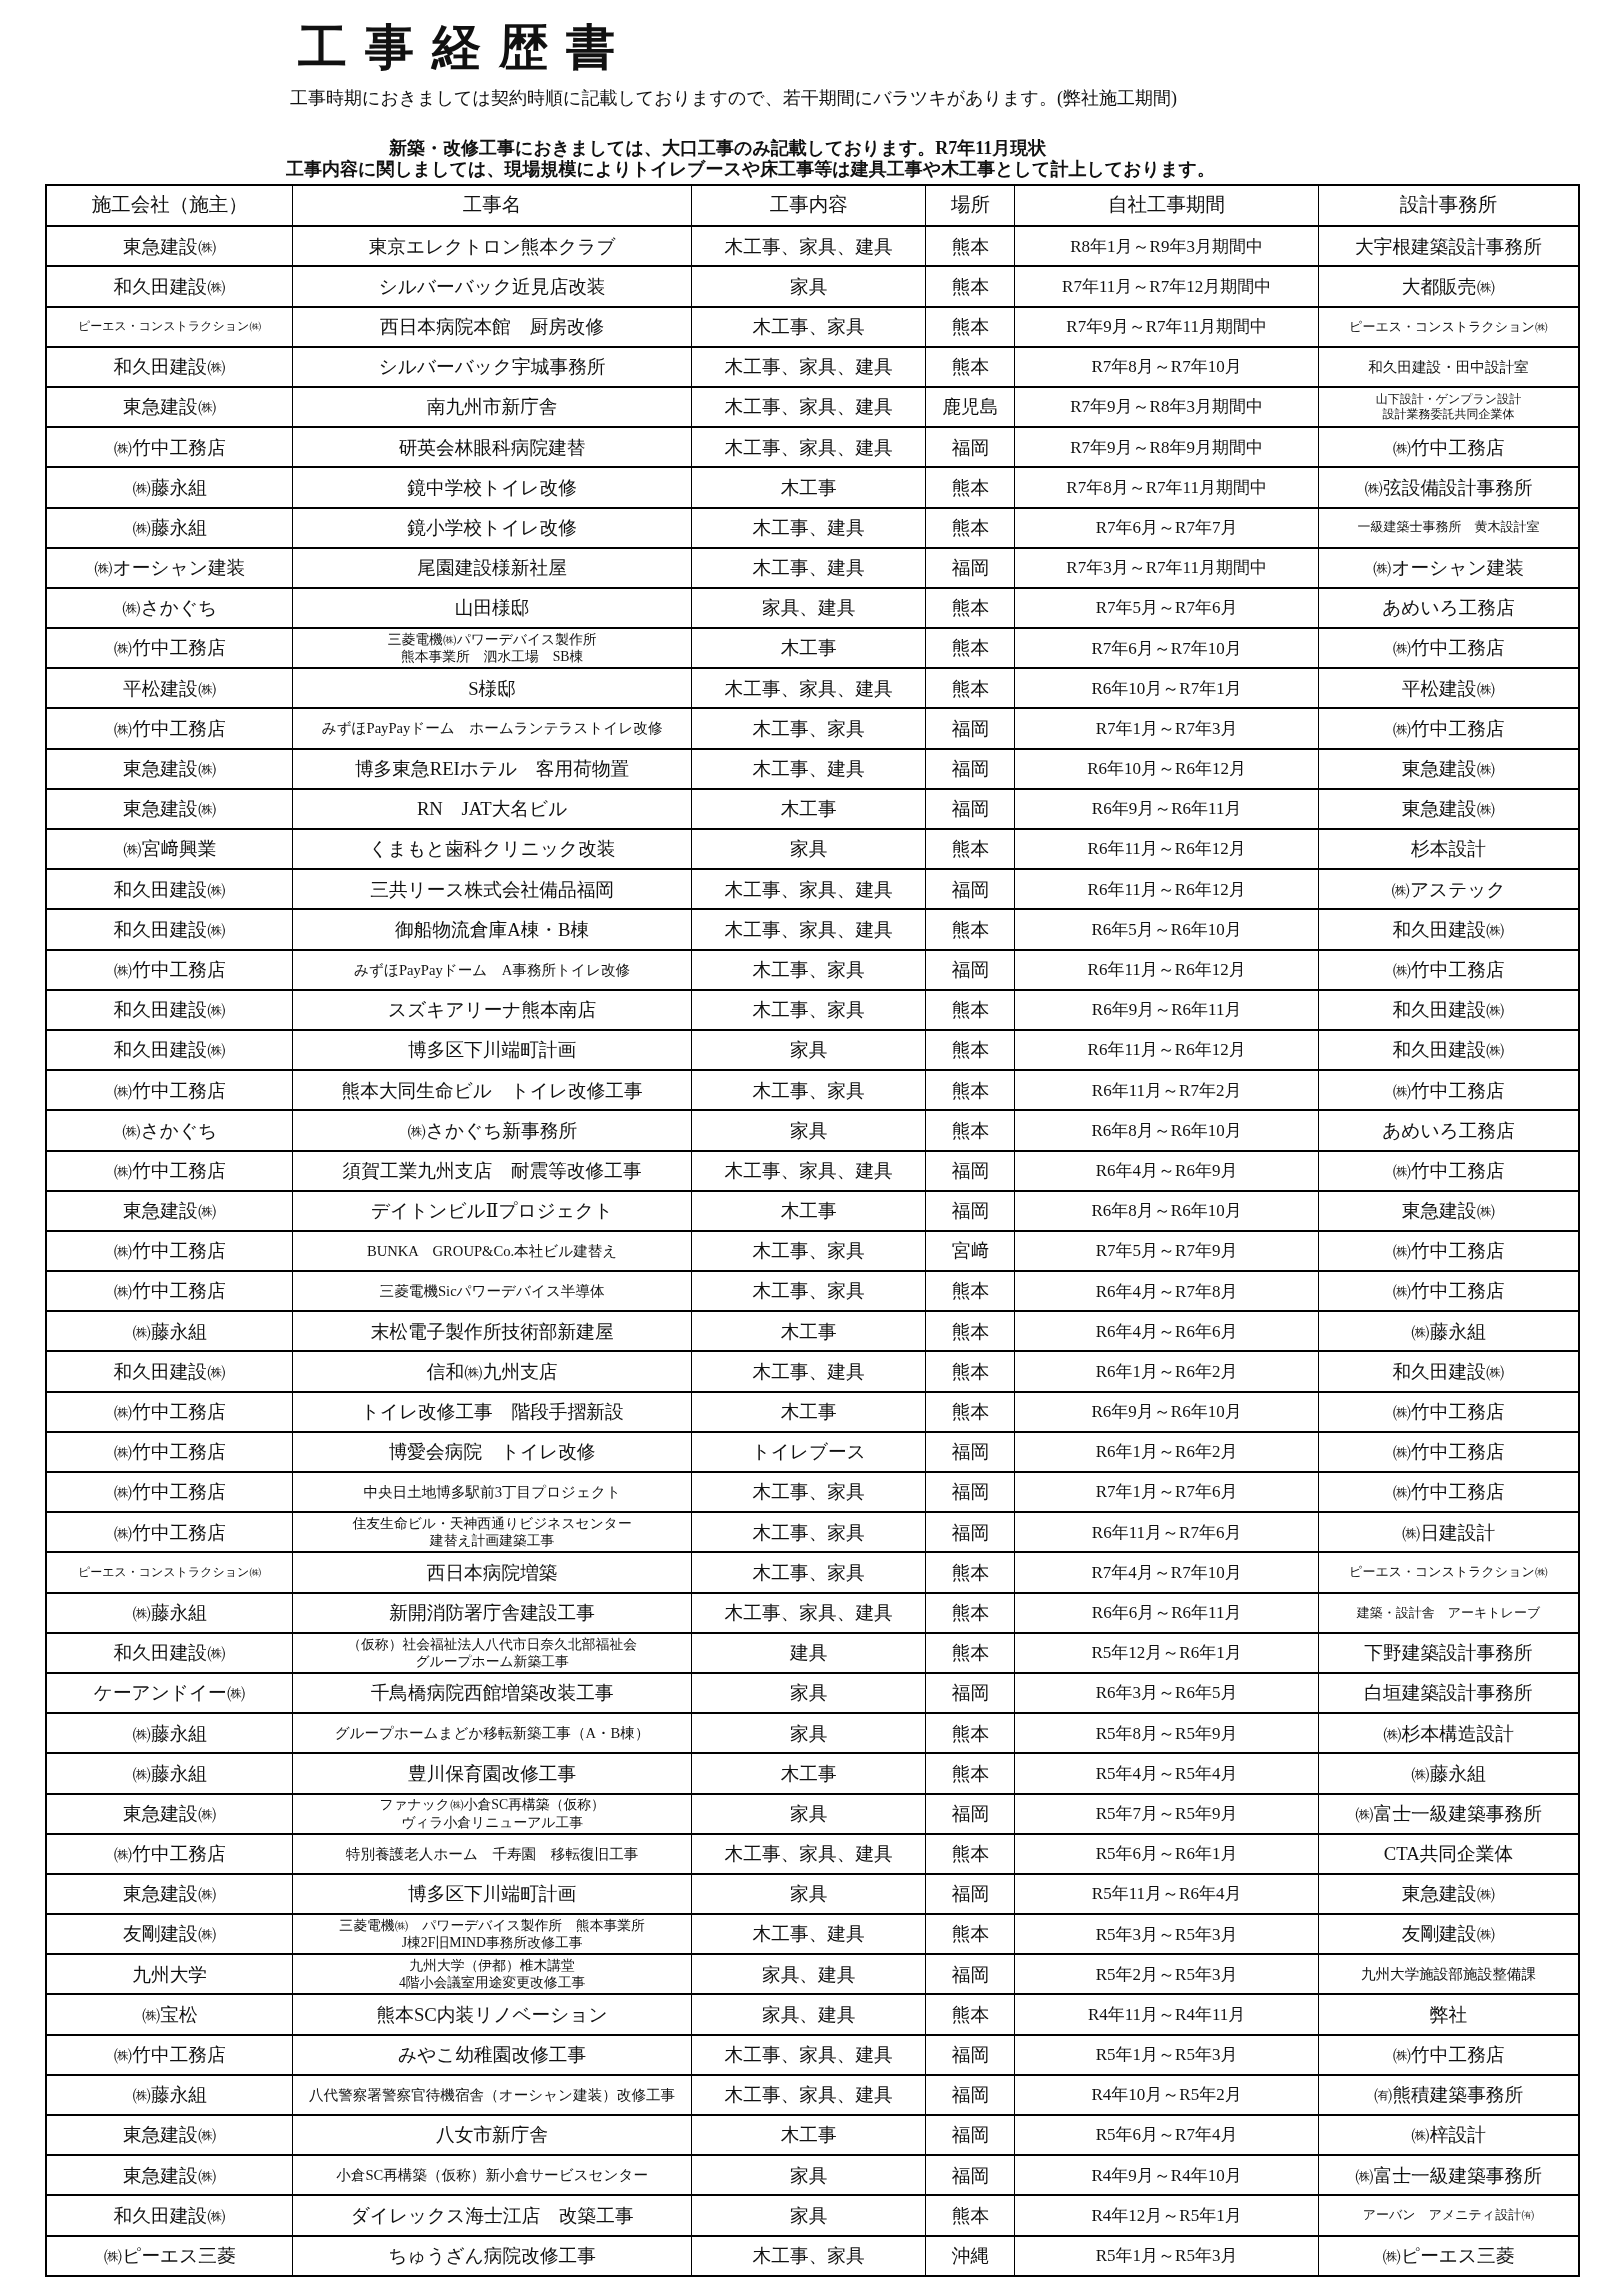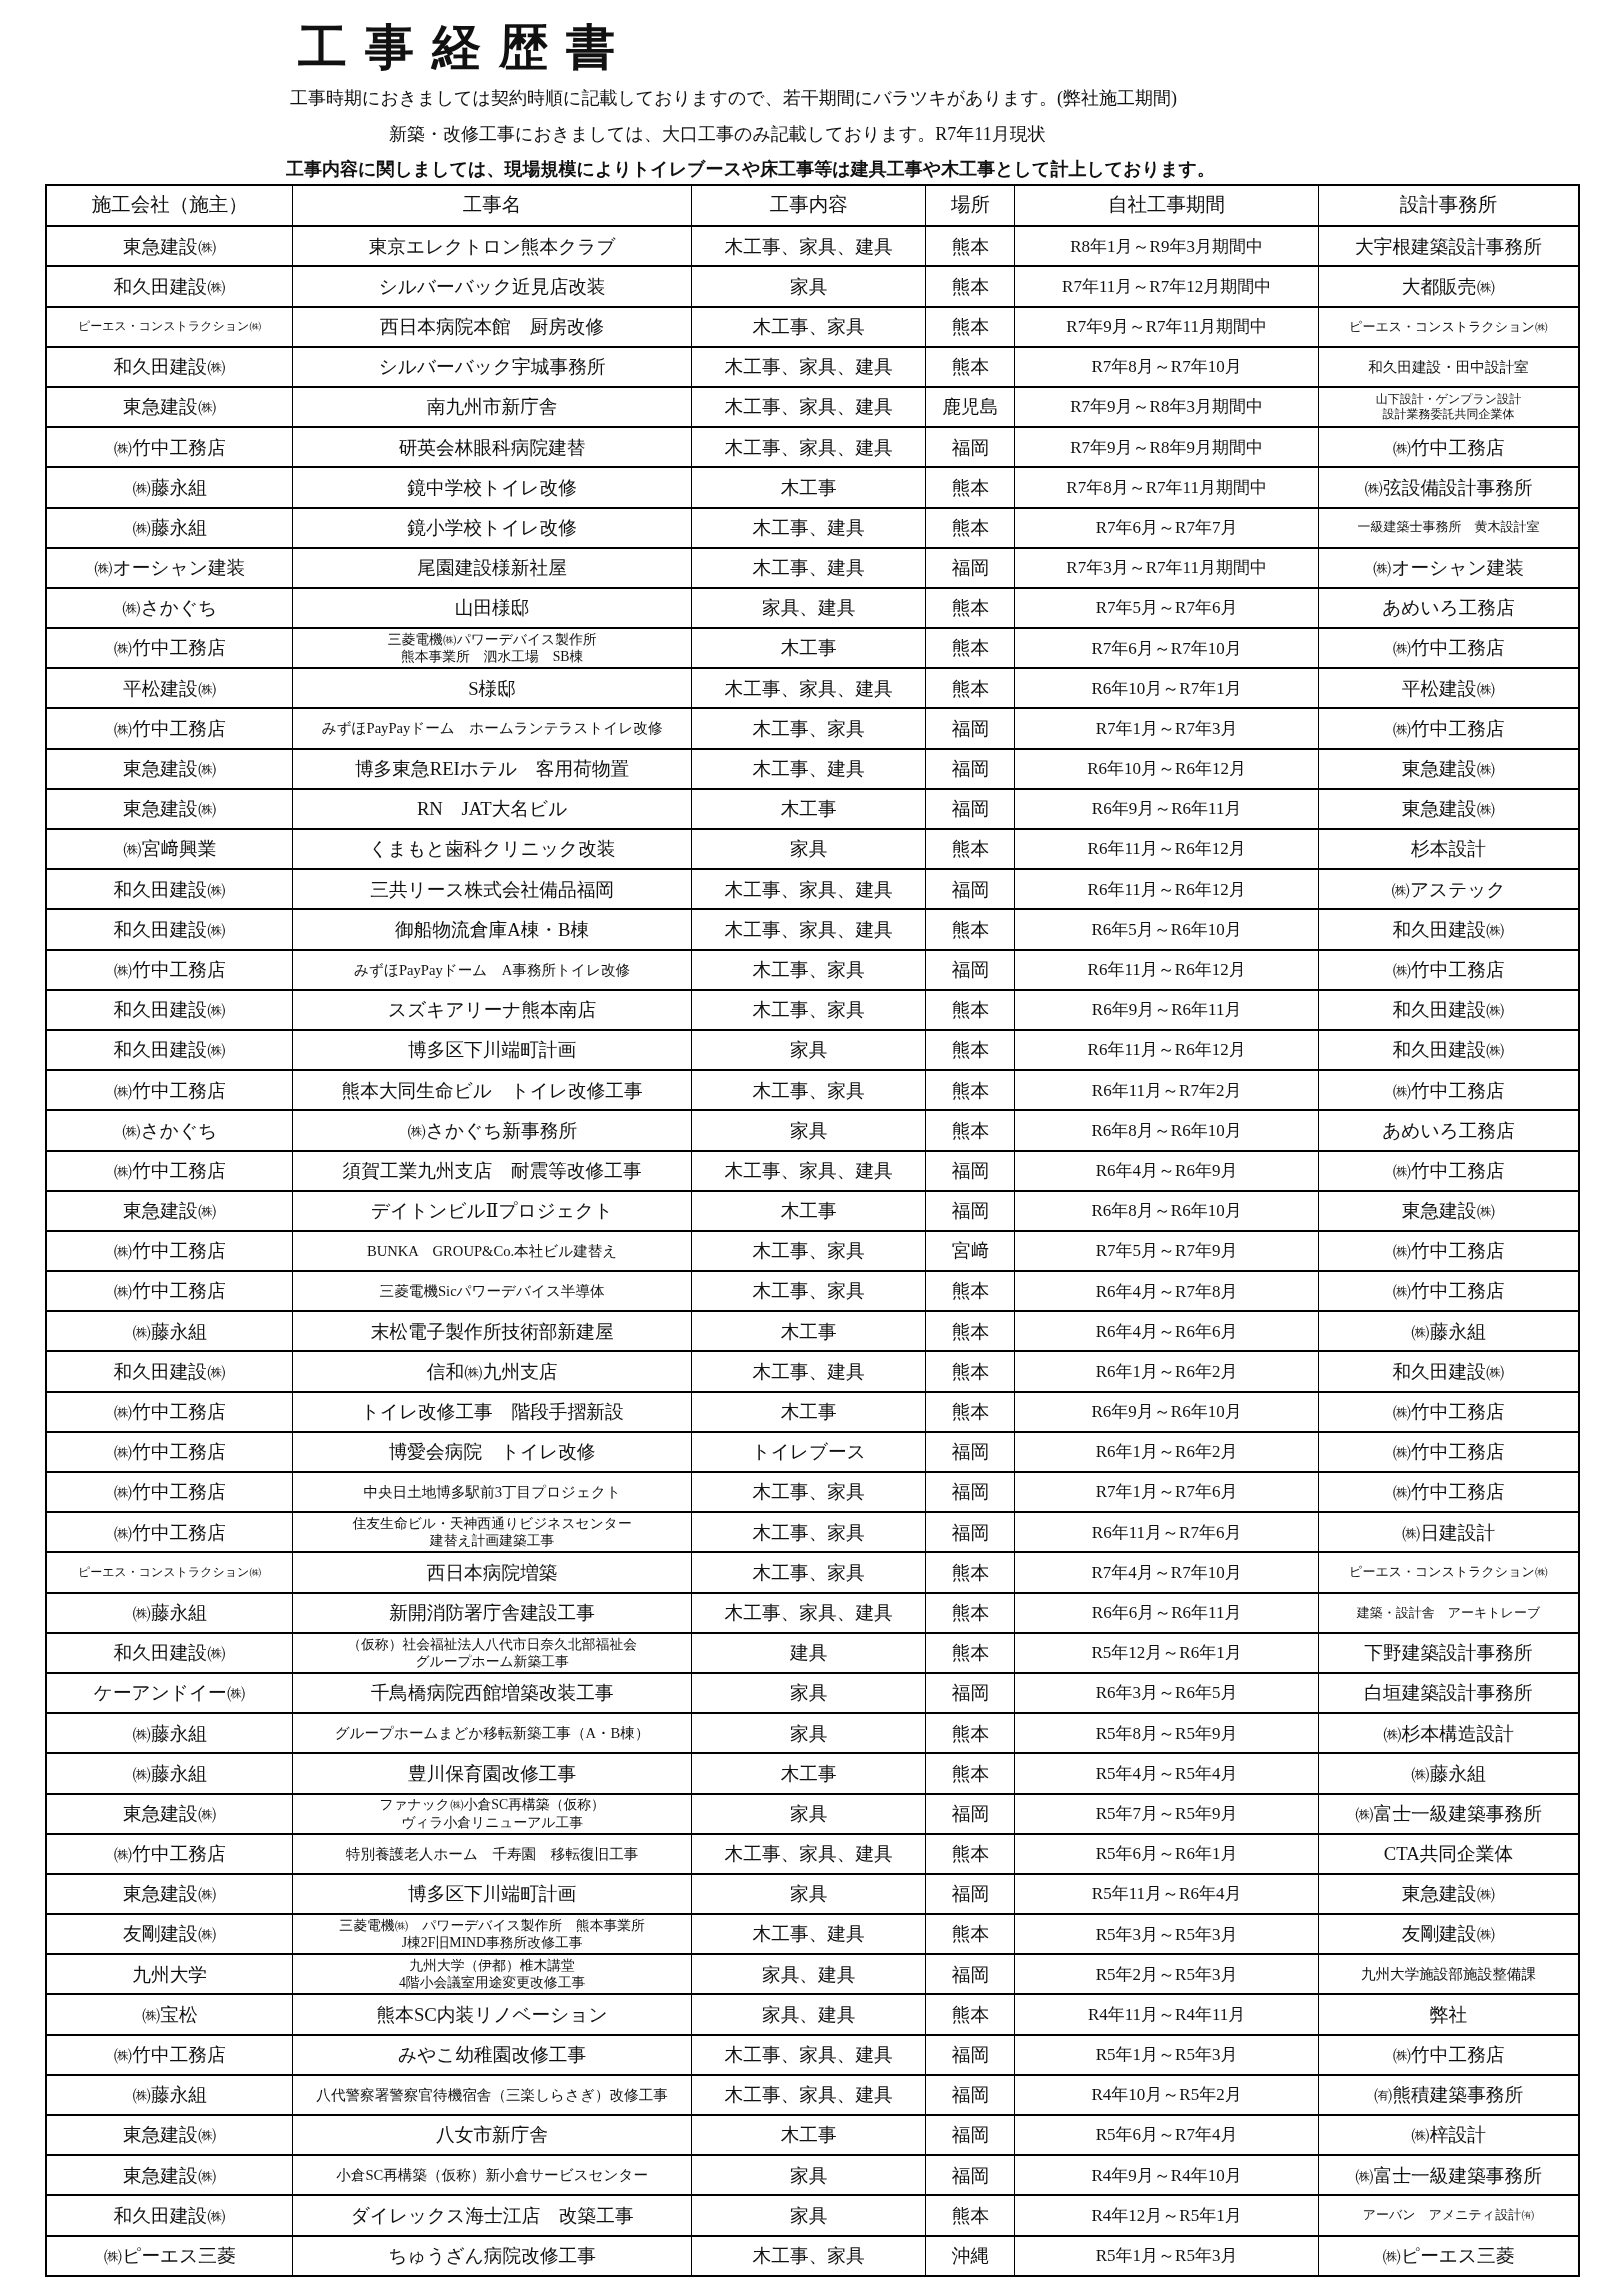--- a/index.html
+++ b/index.html
@@ -11,21 +11,21 @@
   }
   .page { position: relative; width: 1456px; height: 2295px; }
   .doc-title {
     position: absolute; left: 298px; top: 14.6px;
     font-size: 49px; font-weight: bold; letter-spacing: 18px;
     font-family: "Liberation Sans", "DejaVu Sans", sans-serif;
     white-space: nowrap;
   }
   .note { position: absolute; white-space: nowrap; font-size: 18px; }
   .note1 { left: 290px; top: 86px; text-align: right; }
-  .note2 { left: 389px; top: 122px; }
+  .note2 { left: 389px; top: 136px; font-weight: bold; }
   .note3 { left: 286px; top: 157px; font-size: 18px; font-weight: bold; }
   table.history {
     position: absolute; left: 45px; top: 184px;
     width: 1535px; table-layout: fixed;
     border-collapse: collapse; border: 2.4px solid #000;
   }
   th, td {
     border-left: 1.6px solid #000; border-right: 1.6px solid #000;
     border-top: 2.4px solid #000; border-bottom: 2.4px solid #000;
     text-align: center; vertical-align: middle;
@@ -447,21 +447,21 @@
         <tr>
           <td class="c0">㈱竹中工務店</td>
           <td class="c1">みやこ幼稚園改修工事</td>
           <td class="c2">木工事、家具、建具</td>
           <td class="c3">福岡</td>
           <td class="c4">R5年1月～R5年3月</td>
           <td class="c5">㈱竹中工務店</td>
         </tr>
         <tr>
           <td class="c0">㈱藤永組</td>
-          <td class="c1 sm">八代警察署警察官待機宿舎（三楽しらさぎ）改修工事</td>
+          <td class="c1 sm">八代警察署警察官待機宿舎（オーシャン建装）改修工事</td>
           <td class="c2">木工事、家具、建具</td>
           <td class="c3">福岡</td>
           <td class="c4">R4年10月～R5年2月</td>
           <td class="c5">㈲熊積建築事務所</td>
         </tr>
         <tr>
           <td class="c0">東急建設㈱</td>
           <td class="c1">八女市新庁舎</td>
           <td class="c2">木工事</td>
           <td class="c3">福岡</td>

